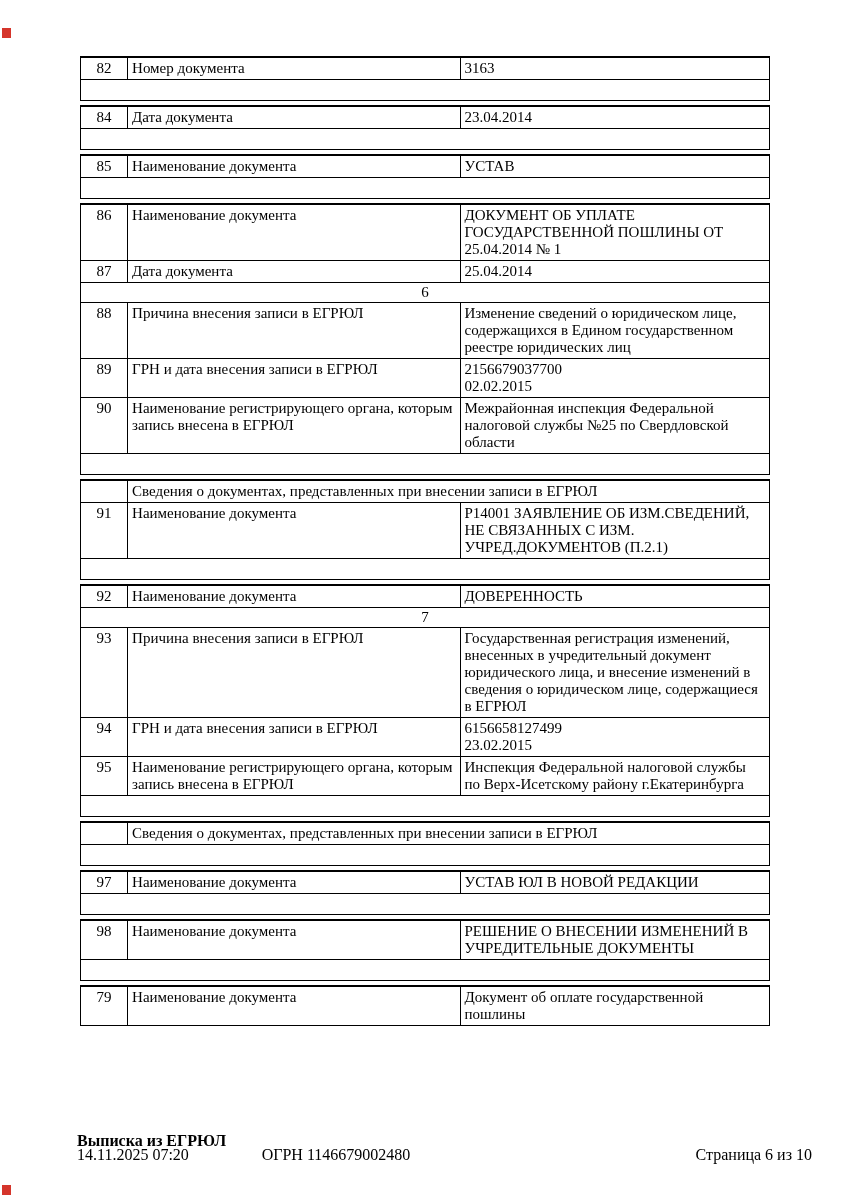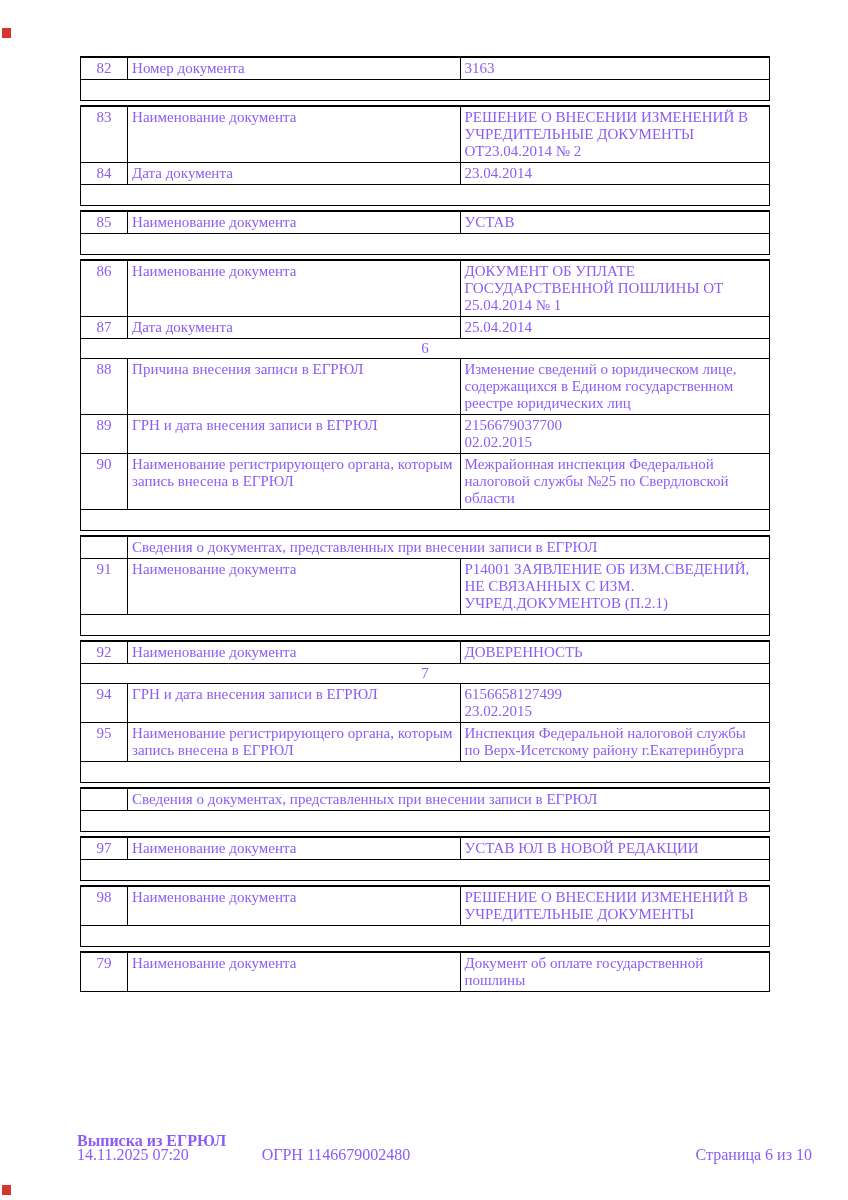--- a/index.html
+++ b/index.html
@@ -4,21 +4,21 @@
 <title>Выписка из ЕГРЮЛ</title>
 <style>
   html, body { margin: 0; padding: 0; background: #ffffff; }
   .page {
     position: relative;
     width: 848px;
     height: 1200px;
     background: #ffffff;
     overflow: hidden;
     font-family: "Liberation Serif", "DejaVu Serif", serif;
-    color: #8b5cf6;
+    color: #000000;
   }
   .doc {
     position: absolute;
     left: 80px;
     top: 56px;
     width: 690px;
   }
   table.block {
     border-collapse: collapse;
     table-layout: fixed;
@@ -93,25 +93,20 @@
         </tbody>
       </table>
       <table class="block">
         <colgroup>
           <col style="width: 47px;">
           <col style="width: 332px;">
           <col style="width: 309px;">
         </colgroup>
         <tbody>
           <tr>
-            <td class="num">83</td>
-            <td class="label">Наименование документа</td>
-            <td class="value">РЕШЕНИЕ О ВНЕСЕНИИ ИЗМЕНЕНИЙ В УЧРЕДИТЕЛЬНЫЕ ДОКУМЕНТЫ ОТ23.04.2014 № 2</td>
-          </tr>
-          <tr>
             <td class="num">84</td>
             <td class="label">Дата документа</td>
             <td class="value">23.04.2014</td>
           </tr>
           <tr class="spacer">
             <td colspan="3"></td>
           </tr>
         </tbody>
       </table>
       <table class="block">
@@ -200,20 +195,25 @@
           <col style="width: 309px;">
         </colgroup>
         <tbody>
           <tr>
             <td class="num">92</td>
             <td class="label">Наименование документа</td>
             <td class="value">ДОВЕРЕННОСТЬ</td>
           </tr>
           <tr class="section">
             <td colspan="3">7</td>
+          </tr>
+          <tr>
+            <td class="num">93</td>
+            <td class="label">Причина внесения записи в ЕГРЮЛ</td>
+            <td class="value">Государственная регистрация изменений, внесенных в учредительный документ юридического лица, и внесение изменений в сведения о юридическом лице, содержащиеся в ЕГРЮЛ</td>
           </tr>
           <tr>
             <td class="num">94</td>
             <td class="label">ГРН и дата внесения записи в ЕГРЮЛ</td>
             <td class="value">6156658127499
 23.02.2015</td>
           </tr>
           <tr>
             <td class="num">95</td>
             <td class="label">Наименование регистрирующего органа, которым запись внесена в ЕГРЮЛ</td>

